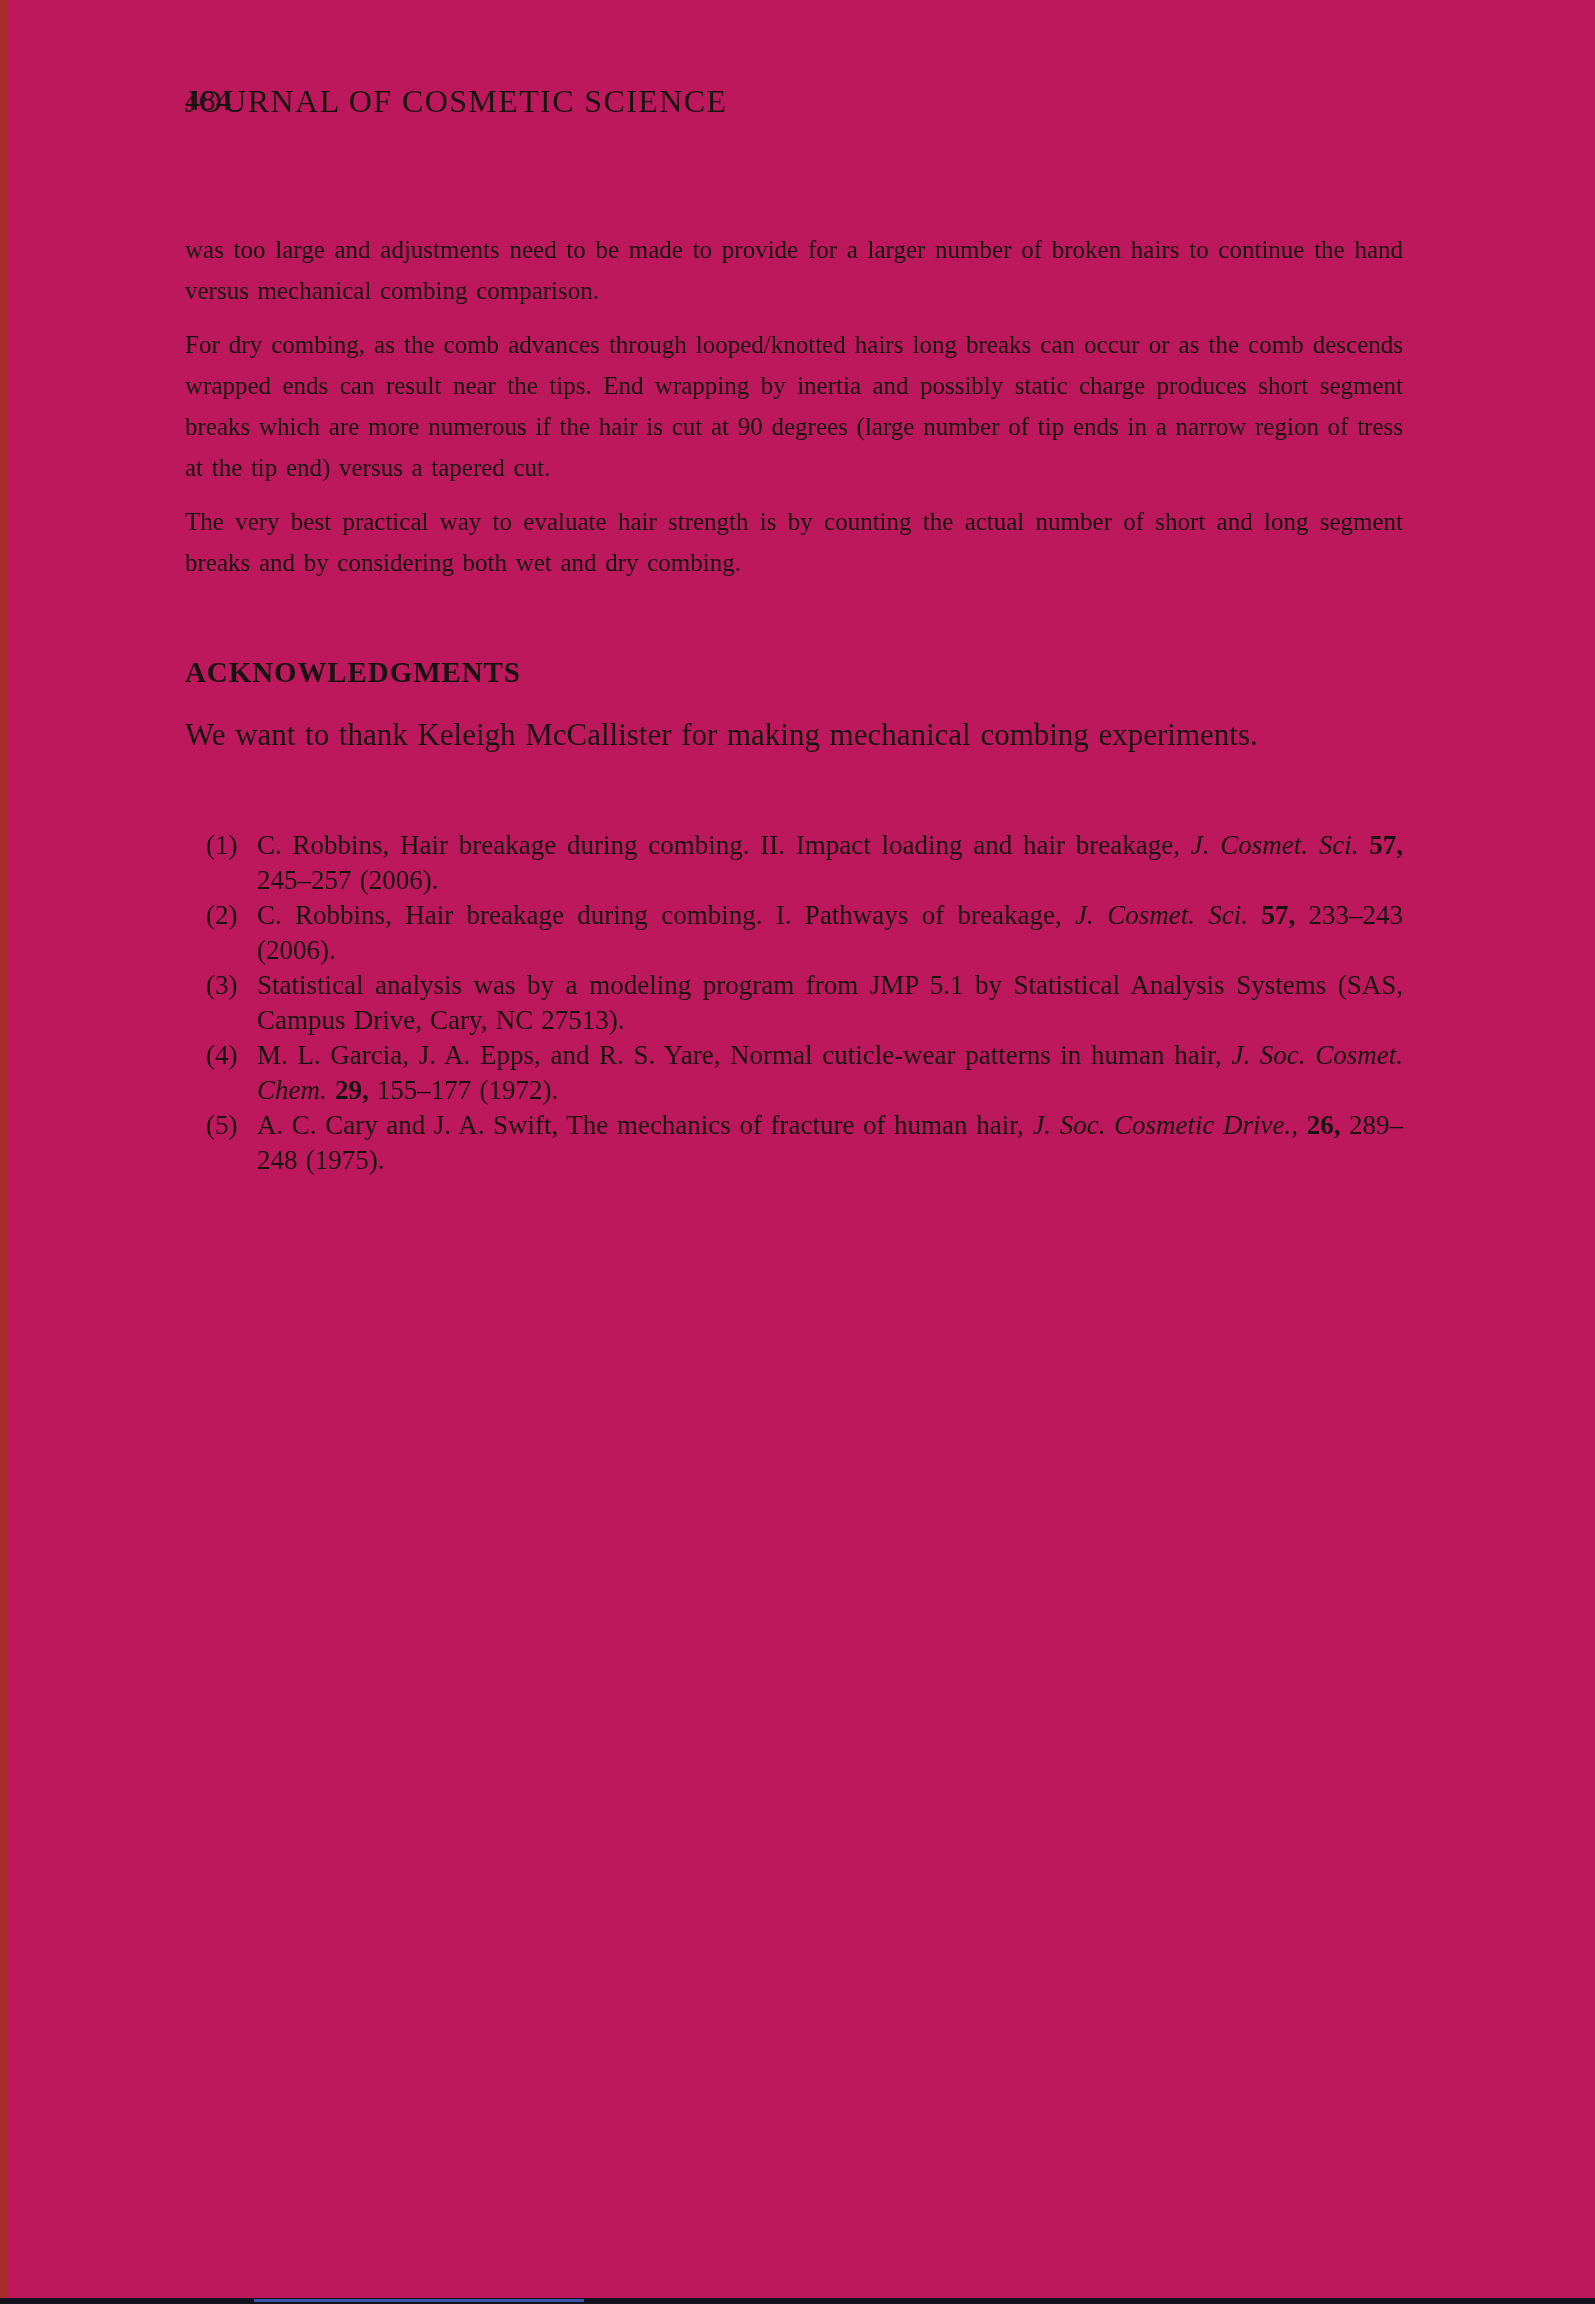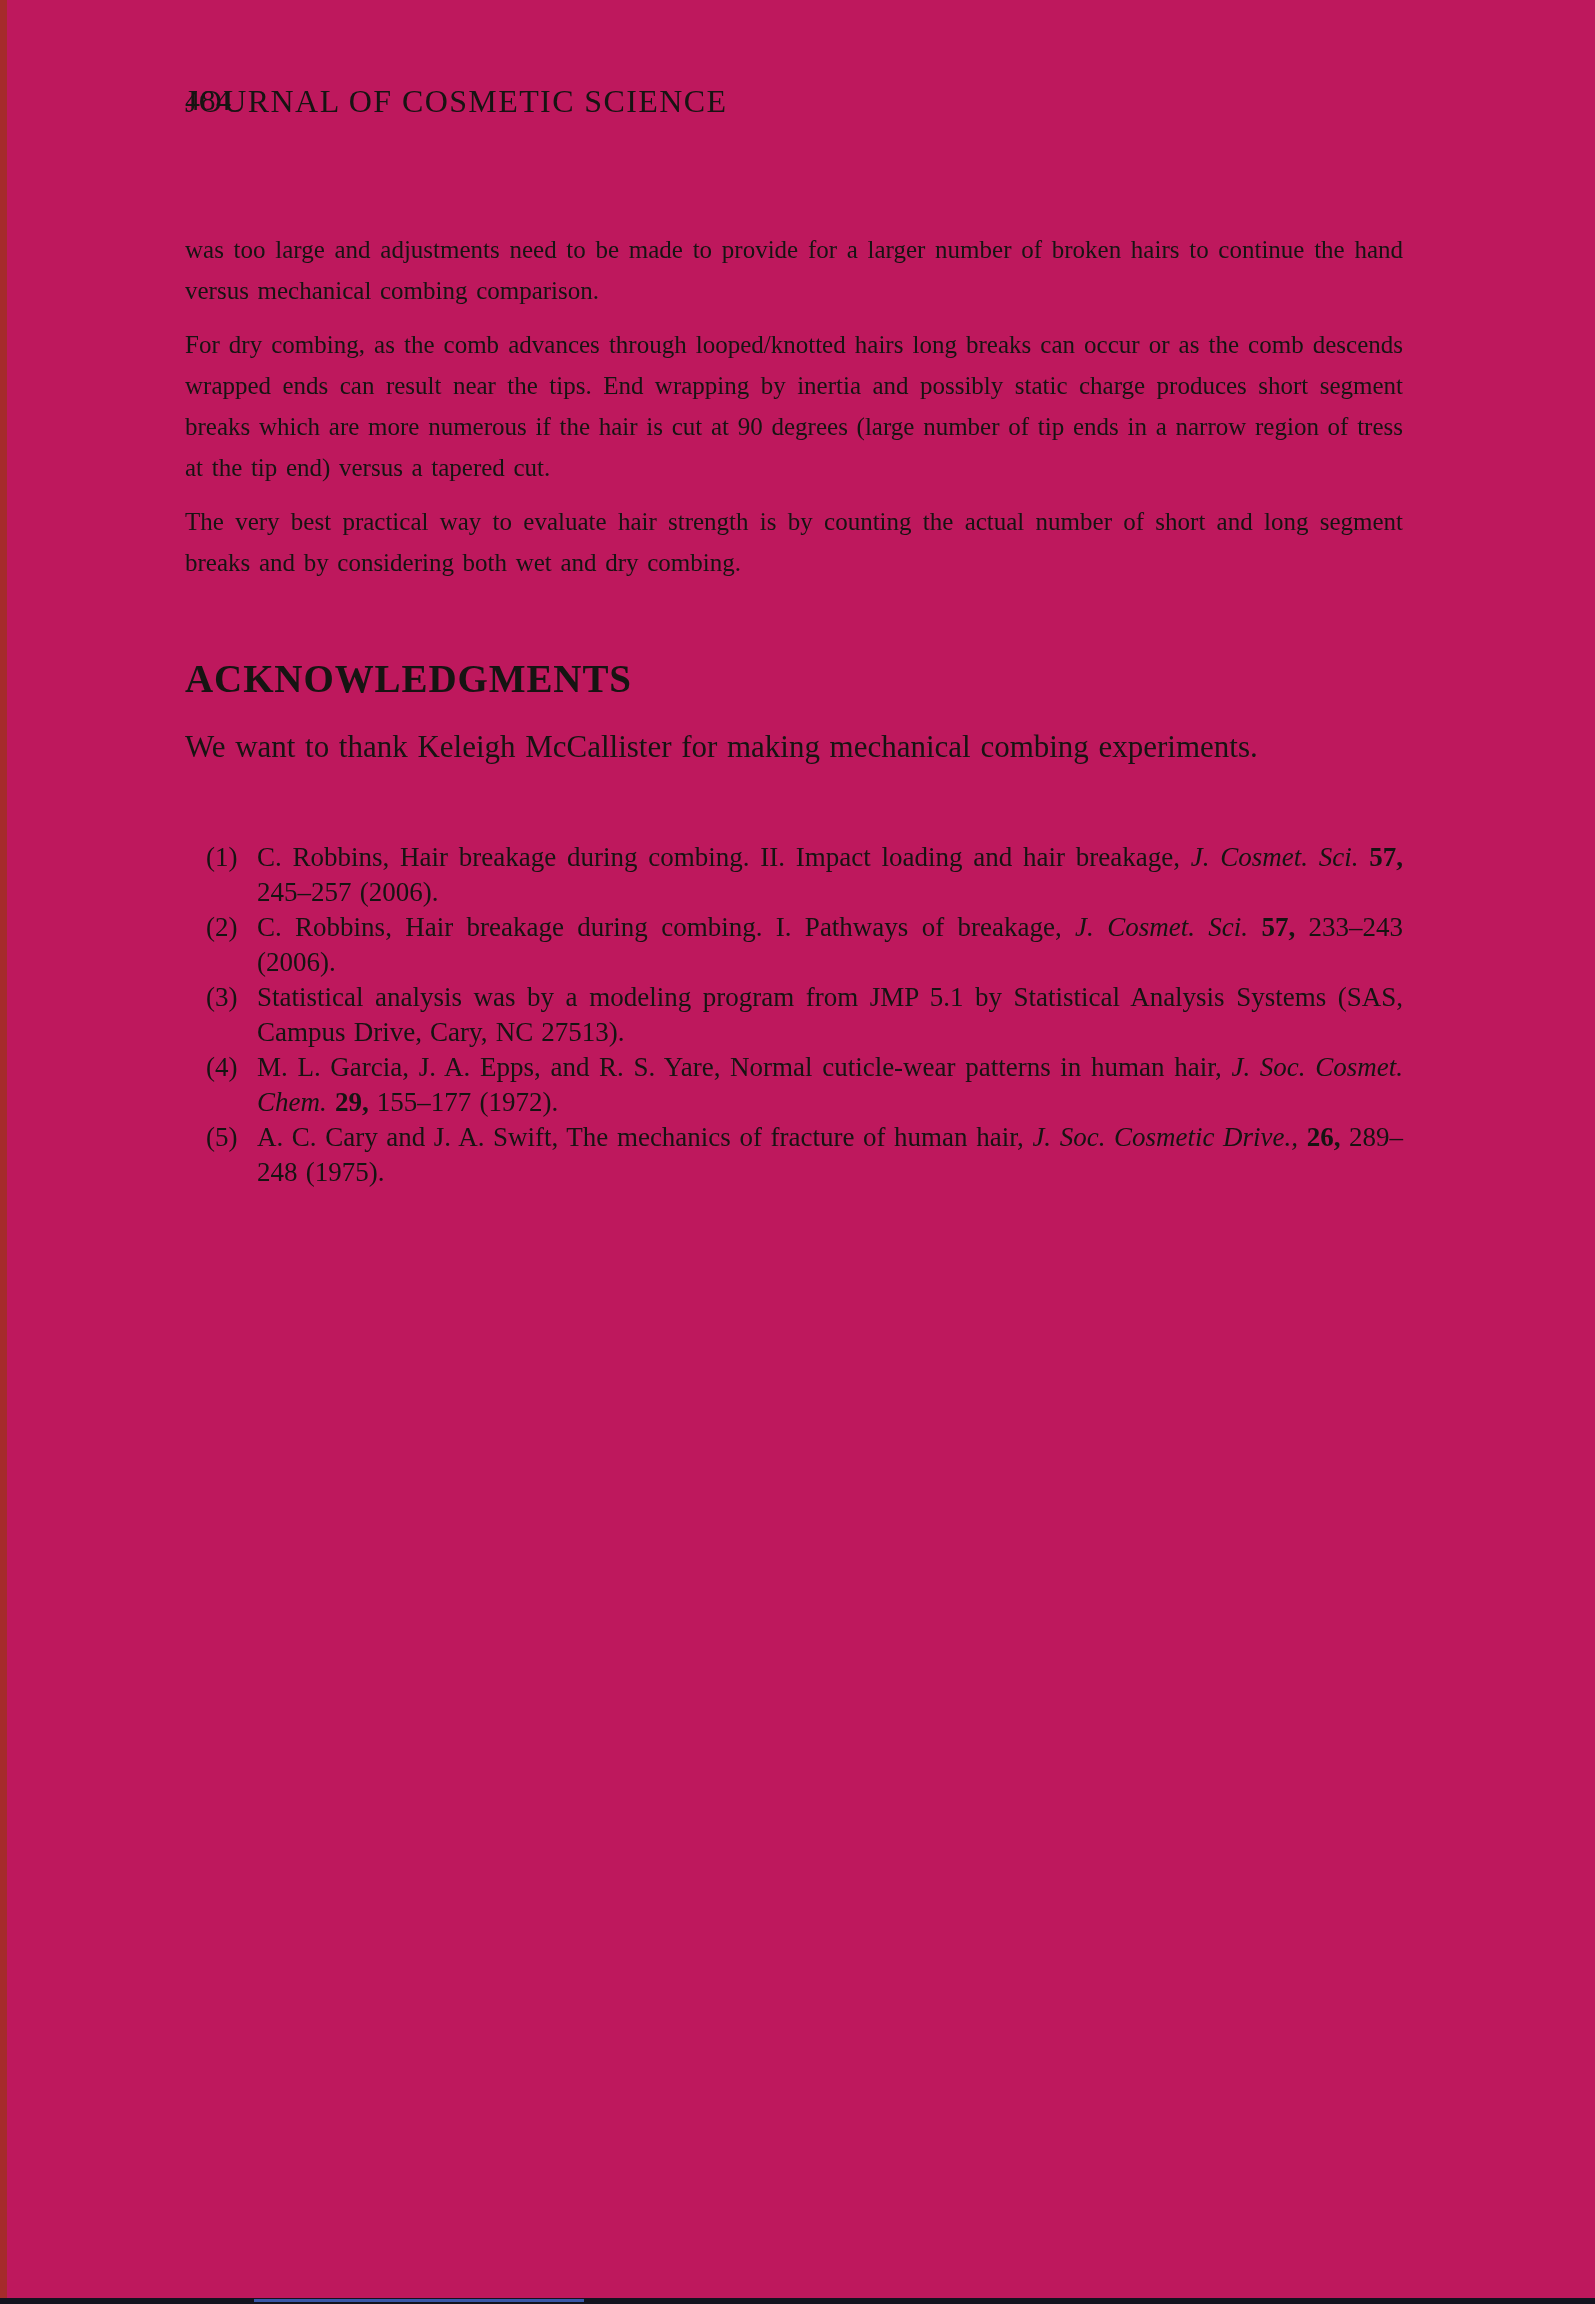--- a/index.html
+++ b/index.html
@@ -59,21 +59,21 @@
     margin: 0 0 13px 0;
     font-size: 25px;
     line-height: 41px;
     text-align: justify;
     word-spacing: 2.4px;
   }
   .section {
     margin-top: 73px;
   }
   .section-heading {
-    font-size: 39px;
+    font-size: 29px;
     font-weight: bold;
     letter-spacing: 0.9px;
     margin: 0 0 0 0;
   }
   .section .body-like {
     margin-top: 24.5px;
     font-size: 31px;
     line-height: 41px;
     text-align: justify;
     word-spacing: 1.9px;

